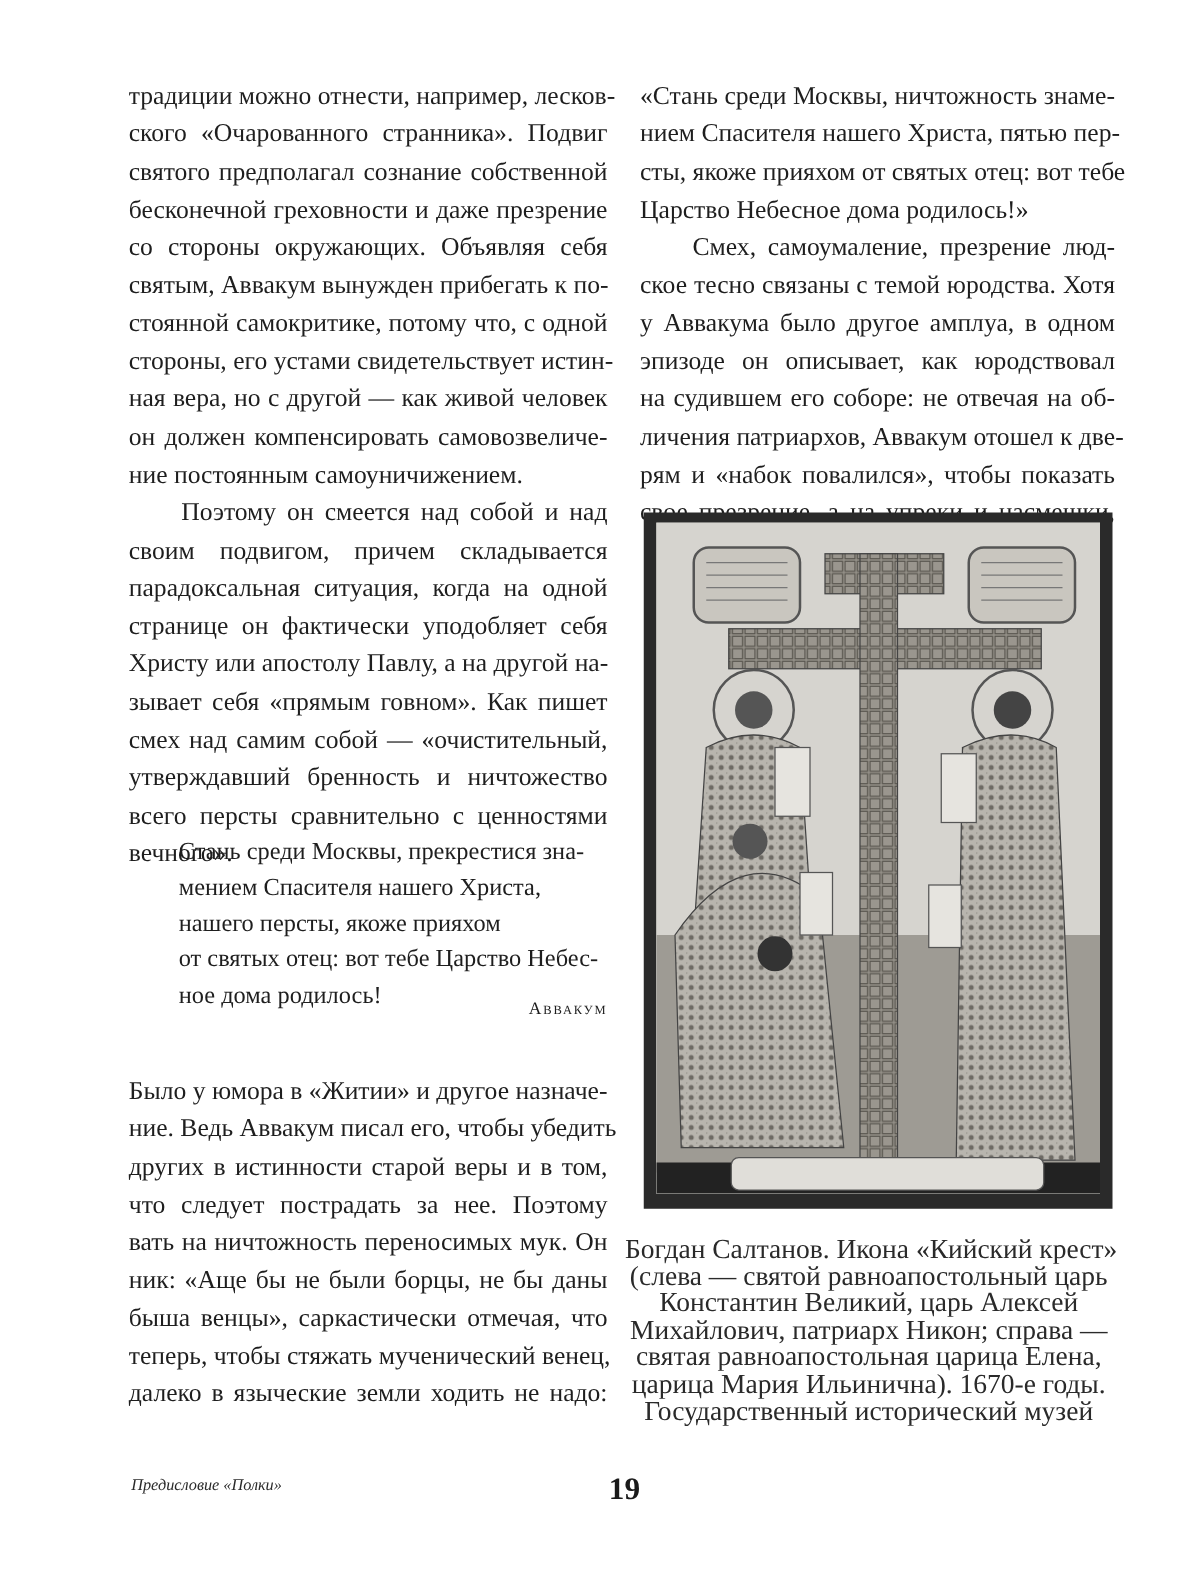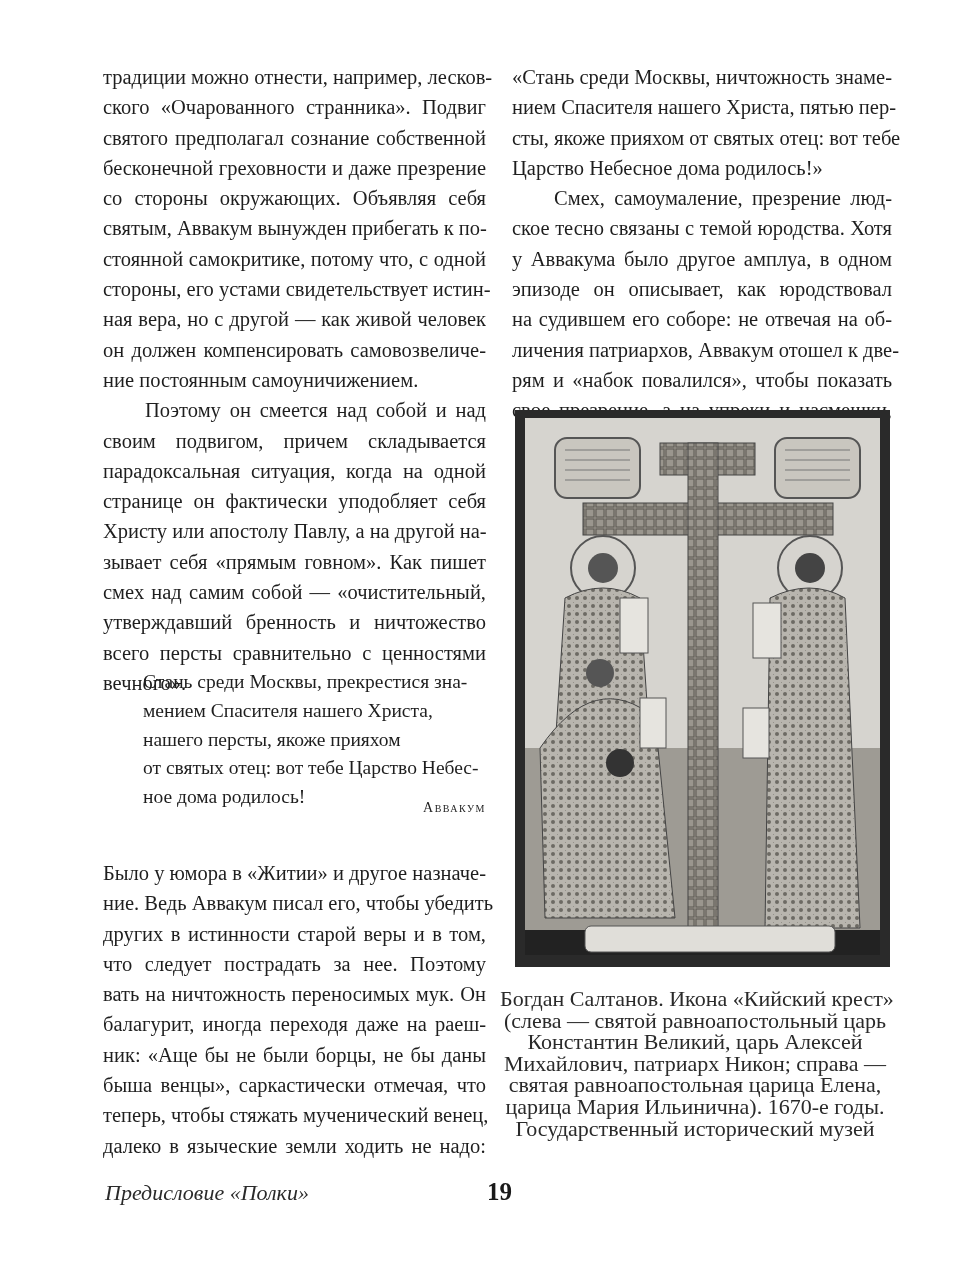--- a/index.html
+++ b/index.html
@@ -14,21 +14,21 @@
   .quote { position: absolute; left: 143px; top: 668px; width: 343px; font-size: 19.5px; line-height: 28.8px; }
   .quote .qline { display: block; white-space: nowrap; height: 28.8px; }
   .quote-author { position: absolute; right: 477px; top: 800px; font-size: 14px; letter-spacing: 1.5px; font-variant: small-caps; }
   .para2 { top: 846px; margin-top: 12px; }
   .figure { position: absolute; left: 515px; top: 410px; width: 375px; height: 557px;
             background: #2a2a2a; box-sizing: border-box; padding: 8px 10px 12px 10px; }
   .figure-inner { position: relative; width: 100%; height: 100%; background: #d4d2cd; overflow: hidden; }
   .caption { position: absolute; left: 500px; top: 988px; width: 390px; text-align: center;
              font-size: 22px; line-height: 21.6px; color: #2a2a2a; }
   .caption .cl { display: block; white-space: nowrap; }
-  .footer-left { position: absolute; left: 105px; top: 1180px; font-style: italic; font-size: 22px; color: #2a2a2a; }
+  .footer-left { position: absolute; left: 105px; top: 1180px; font-style: italic; font-size: 13px; color: #2a2a2a; }
   .page-num { position: absolute; left: 487px; top: 1178px; font-weight: bold; font-size: 25px; color: #1a1a1a; }
 </style>
 </head>
 <body>
 
 <div class="col col-left">
   <span class="line">традиции можно отнести, например, лесков-</span>
   <span class="line">ского «Очарованного странника». Подвиг</span>
   <span class="line">святого предполагал сознание собственной</span>
   <span class="line">бесконечной греховности и даже презрение</span>
@@ -59,21 +59,20 @@
   <span class="qline">ное дома родилось!</span>
 </div>
 <div class="quote-author">Аввакум</div>
 
 <div class="col col-left para2">
   <span class="line">Было у юмора в «Житии» и другое назначе-</span>
   <span class="line">ние. Ведь Аввакум писал его, чтобы убедить</span>
   <span class="line">других в истинности старой веры и в том,</span>
   <span class="line">что следует пострадать за нее. Поэтому</span>
   <span class="line">вать на ничтожность переносимых мук. Он</span>
-  <span class="line">балагурит, иногда переходя даже на раеш-</span>
   <span class="line">ник: «Аще бы не были борцы, не бы даны</span>
   <span class="line">быша венцы», саркастически отмечая, что</span>
   <span class="line">теперь, чтобы стяжать мученический венец,</span>
   <span class="line">далеко в языческие земли ходить не надо:</span>
 </div>
 
 <div class="col col-right">
   <span class="line">«Стань среди Москвы, ничтожность знаме-</span>
   <span class="line">нием Спасителя нашего Христа, пятью пер-</span>
   <span class="line">сты, якоже прияхом от святых отец: вот тебе</span>

